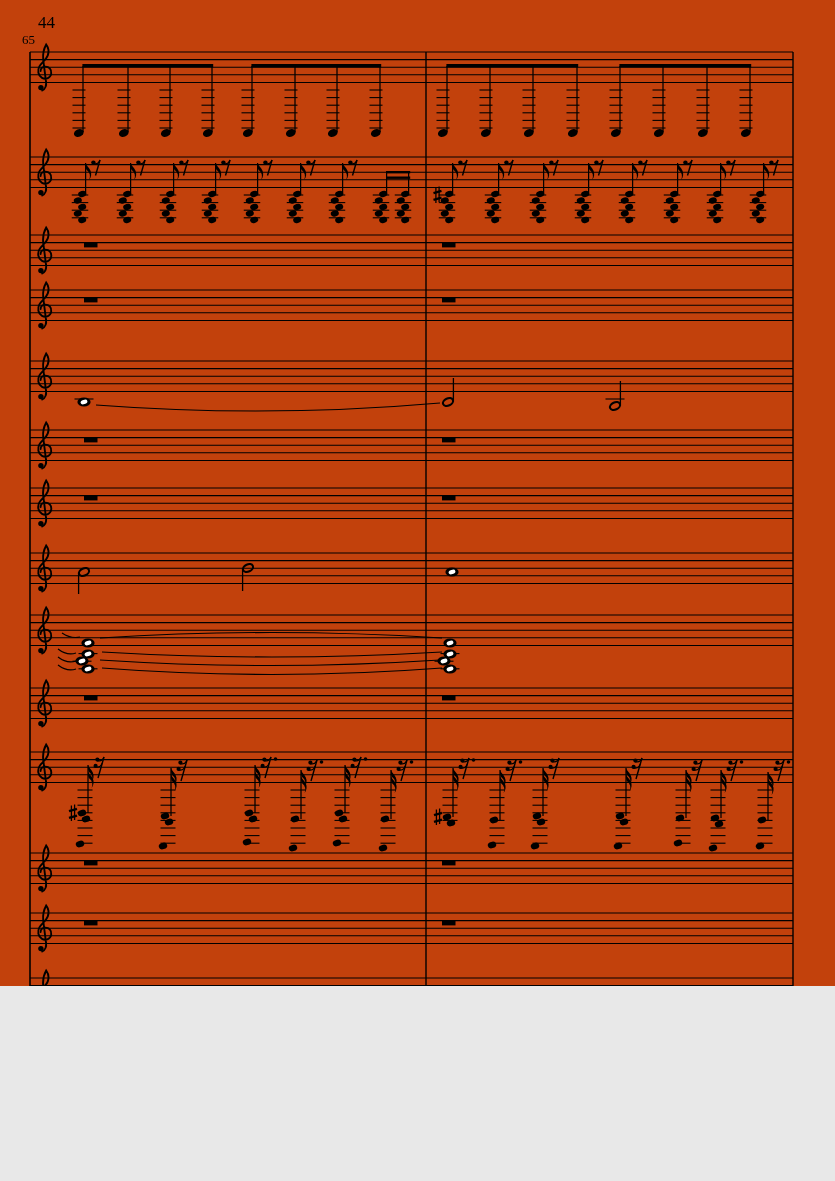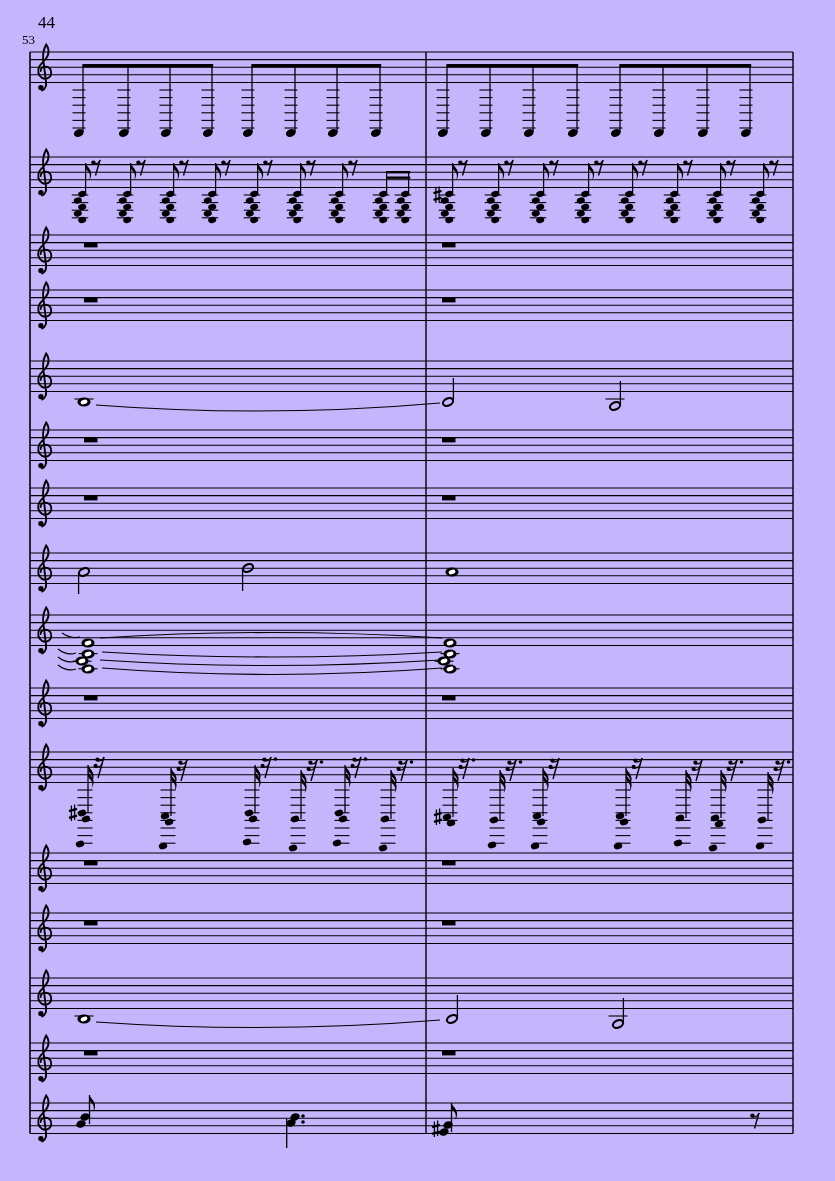--- a/index.html
+++ b/index.html
@@ -1,28 +1,28 @@
 <!DOCTYPE html>
 <html><head>
 <meta charset="utf-8">
 <style>
   html,body{margin:0;padding:0;background:#e8e8e8;}
-  .page{position:relative;width:835px;height:1181px;background:#c4b5fd;overflow:hidden;
+  .page{position:relative;width:835px;height:986px;background:#c2410c;overflow:hidden;
         font-family:"Liberation Serif", serif;color:#000;}
   .num{position:absolute;color:#000;}
   .num-primary{left:38px;top:13px;font-size:17px;}
   .num-secondary{left:22px;top:32px;font-size:13px;}
   svg{position:absolute;left:0;top:0;}
 </style>
 </head>
 <body>
 
 <div class="page">
   <span class="num num-primary">44</span>
-  <span class="num num-secondary">53</span>
+  <span class="num num-secondary">65</span>
   <svg id="score" width="835" height="1181" viewBox="0 0 835 1181">
       <defs>
         <g id="clef">
           <path d="M 6.2,38.5 C 9.5,36.8 10.6,33.5 10,29.5 L 7.2,7.5 C 6.8,3.5 7.4,-2.5 10.2,-7.5 C 12.6,-4.2 13,-0.2 11.8,3.4 C 10.4,7.6 5.6,10.4 3.4,14.4 C 1.2,18.4 2,23.6 6,25.8 C 10,28 14.6,25.6 15.2,21.6 C 15.8,17.4 12.8,14.4 9.2,14.6 C 6.4,14.8 4.6,16.8 4.6,19" fill="none" stroke="#000000" stroke-width="1.9" stroke-linecap="round"></path>
           <circle cx="4.9" cy="35.6" r="2.7" fill="#000000"></circle>
         </g>
         <g id="flag8">
           <path d="M0,0 C0.6,2.5 3.4,4.4 4.8,7.4 C6.2,10.4 5.8,14 3.6,16.8 C5.1,13 4.3,9.8 1.6,7.6 C0.4,6.6 0,4.5 0,3 Z" fill="#000000"></path>
         </g>
         <g id="flag16">

